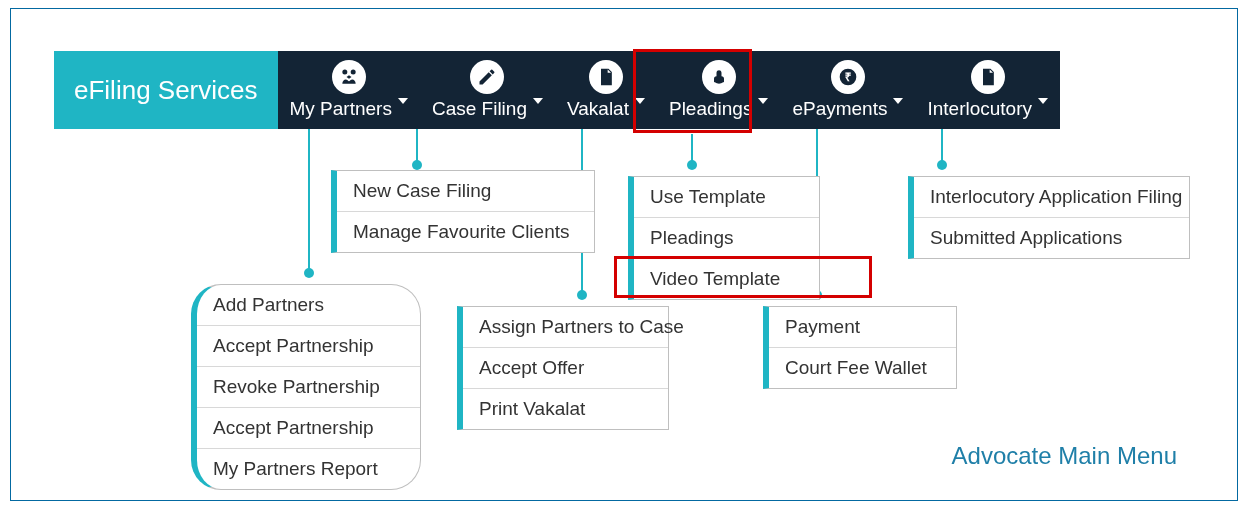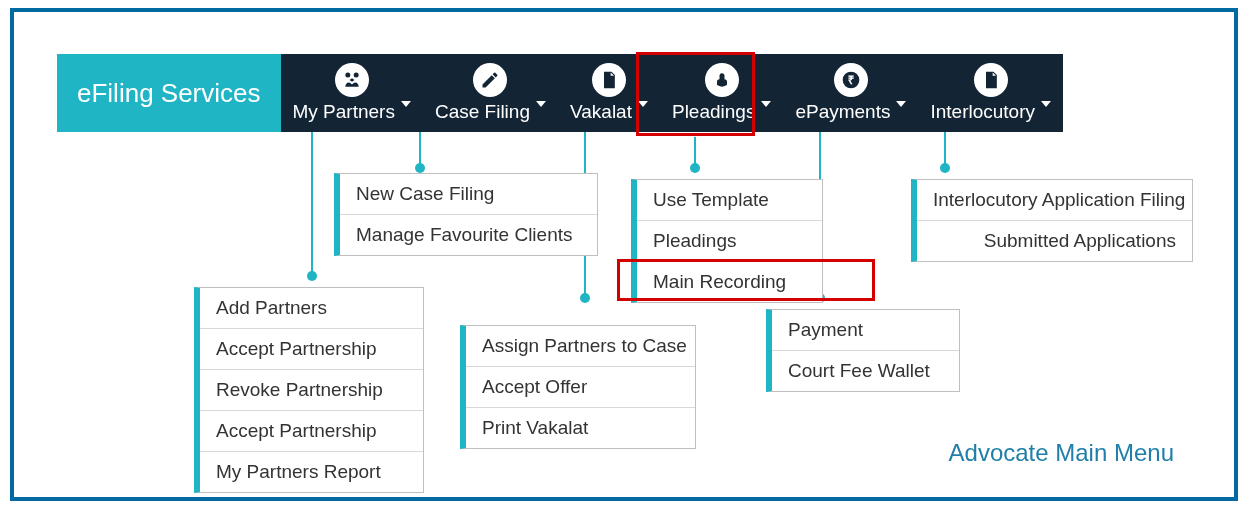--- a/index.html
+++ b/index.html
@@ -9,21 +9,21 @@
     width: 1248px;
     height: 509px;
     position: relative;
   }
   .outer-frame {
     position: absolute;
     left: 10px;
     top: 8px;
     width: 1228px;
     height: 493px;
-    border: 4px solid #0369a1;
+    border: 1px solid #0369a1;
     background: #fff;
   }
   .navbar {
     position: absolute;
     left: 43px;
     top: 42px;
     height: 78px;
     display: flex;
     align-items: stretch;
   }
@@ -205,52 +205,52 @@
 
   <div class="highlight-box" style="left:622px; top:40px; width:119px; height:84px;"></div>
 
   <div class="connector" style="left:297px; top:120px; height:148px;"></div>
   <div class="connector" style="left:405px; top:120px; height:40px;"></div>
   <div class="connector" style="left:570px; top:120px; height:170px;"></div>
   <div class="connector" style="left:680px; top:125px; height:35px;"></div>
   <div class="connector" style="left:805px; top:120px; height:170px;"></div>
   <div class="connector" style="left:930px; top:120px; height:40px;"></div>
 
-  <div class="dropdown" style="left:180px; top:275px; width:230px;">
+  <div class="dropdown" style="left:180px; top:275px; width:230px;border-radius:30px;">
     <div class="item">Add Partners</div>
     <div class="item">Accept Partnership</div>
     <div class="item">Revoke Partnership</div>
     <div class="item">Accept Partnership</div>
     <div class="item">My Partners Report</div>
   </div>
 
   <div class="dropdown" style="left:320px; top:161px; width:264px;">
     <div class="item">New Case Filing</div>
     <div class="item">Manage Favourite Clients</div>
   </div>
 
-  <div class="dropdown" style="left:446px; top:297px; width:236px;margin-top:16px;">
+  <div class="dropdown" style="left:446px; top:297px; width:212px;">
     <div class="item">Assign Partners to Case</div>
     <div class="item">Accept Offer</div>
     <div class="item">Print Vakalat</div>
   </div>
 
   <div class="dropdown" style="left:617px; top:167px; width:192px;">
     <div class="item">Use Template</div>
     <div class="item">Pleadings</div>
-    <div class="item">Main Recording</div>
+    <div class="item">Video Template</div>
   </div>
 
   <div class="highlight-box" style="left:603px; top:247px; width:258px; height:42px;"></div>
 
   <div class="dropdown" style="left:752px; top:297px; width:194px;">
     <div class="item">Payment</div>
     <div class="item">Court Fee Wallet</div>
   </div>
 
-  <div class="dropdown" style="left:897px; top:167px; width:282px;text-align:right;">
+  <div class="dropdown" style="left:897px; top:167px; width:282px;">
     <div class="item">Interlocutory Application Filing</div>
     <div class="item">Submitted Applications</div>
   </div>
 
   <div class="caption">Advocate Main Menu</div>
 
 </div>
 
 </body></html>

